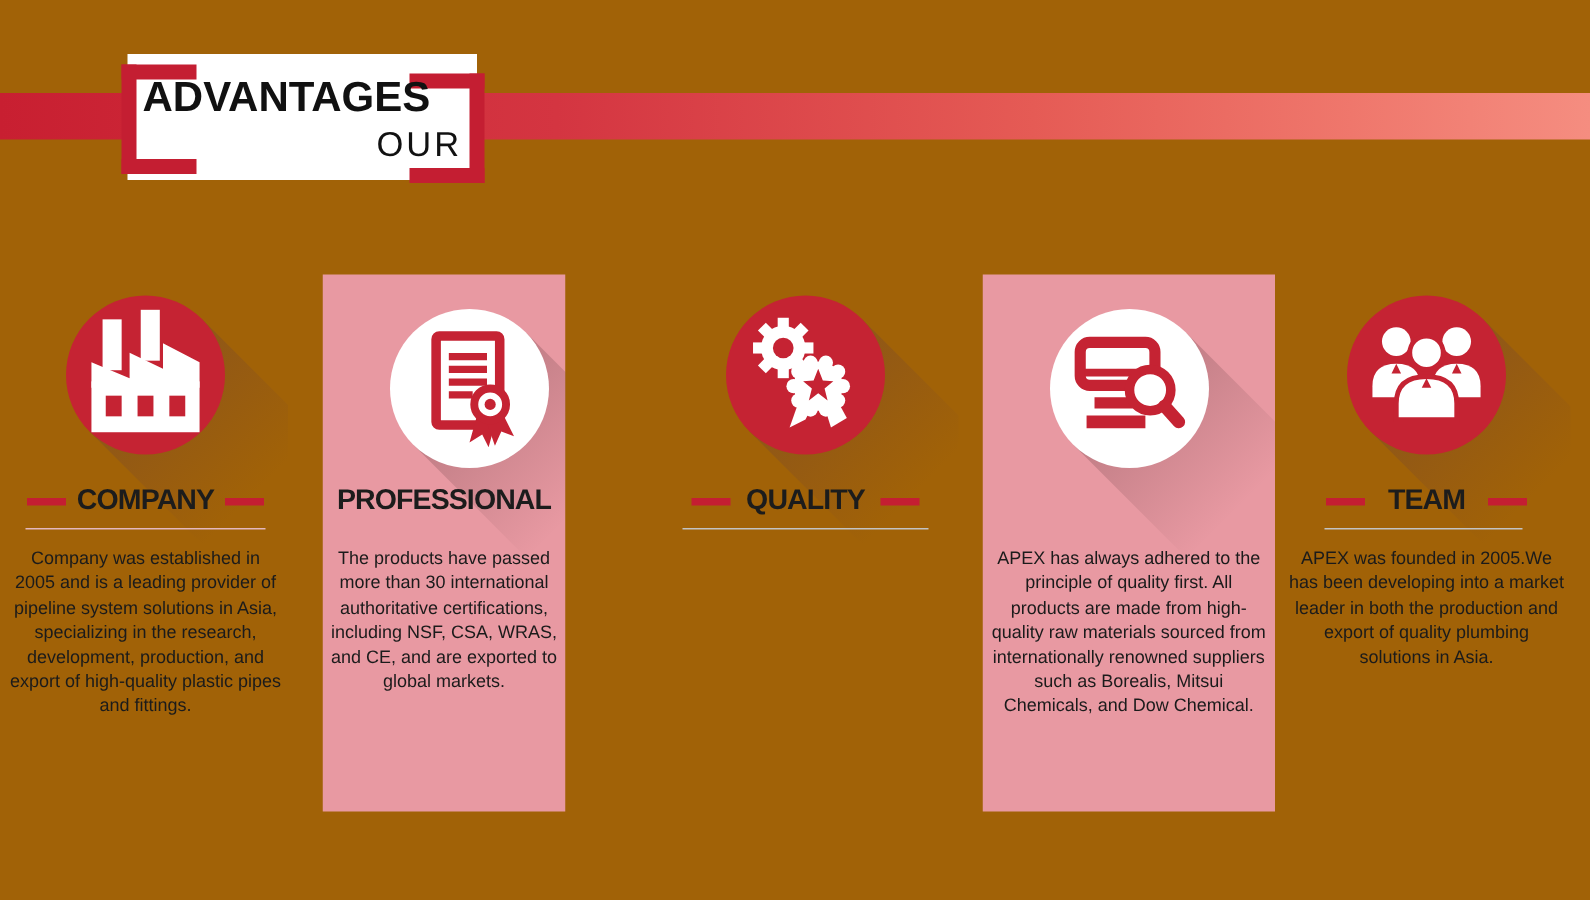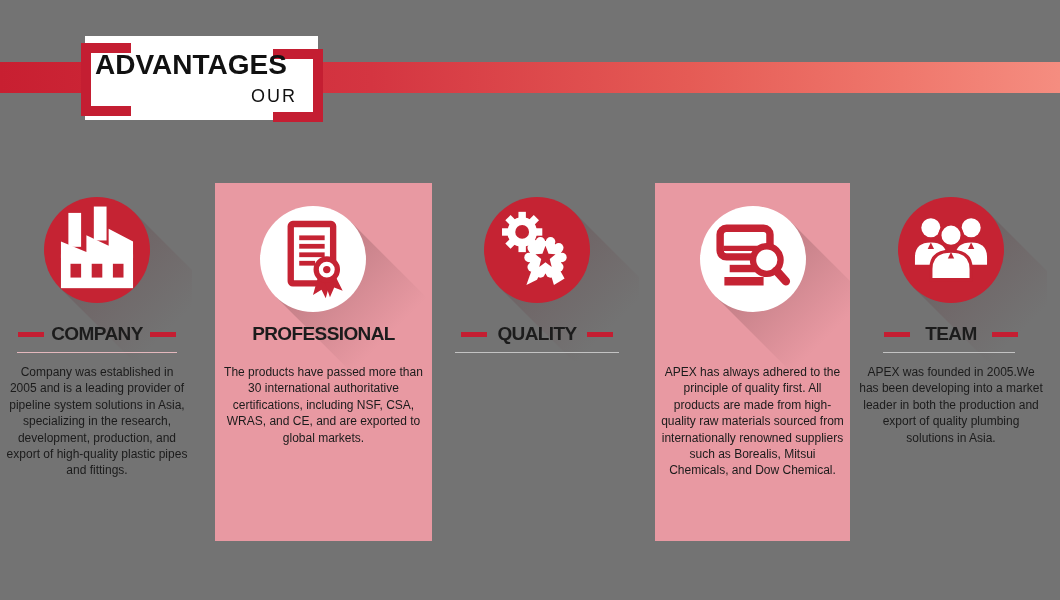--- a/index.html
+++ b/index.html
@@ -1,36 +1,36 @@
 <!DOCTYPE html>
 <html lang="en"><head>
 <meta charset="utf-8">
 <style>
   html,body{margin:0;padding:0;background:#fff;}
-  .slide{position:relative;width:1060px;height:600px;background:#737373;overflow:hidden;
+  .slide{position:relative;width:1060px;height:600px;background:#a16207;overflow:hidden;
          font-family:"Liberation Sans", sans-serif;}
 
   
   .accent-bar{position:absolute;left:0;top:62px;width:1060px;height:31px;
     background:linear-gradient(90deg,#c81f31 0%,#d43541 35%,#e55b55 65%,#ef776c 85%,#f58d80 100%);}
   .title-box{position:absolute;left:85px;top:36px;width:233px;height:84px;background:#ffffff;}
   .bracket{position:absolute;box-sizing:border-box;}
   .bracket-left{left:81px;top:43px;width:50px;height:73px;
     border:10px solid #c41e32;border-right:none;}
   .bracket-right{left:273px;top:49px;width:50px;height:73px;
     border:10px solid #c41e32;border-left:none;}
   .page-title{position:absolute;left:95px;top:50px;font-size:28px;line-height:29px;
     font-weight:bold;color:#111;letter-spacing:0px;white-space:nowrap;}
-  .page-subtitle{position:absolute;left:251px;top:84px;font-size:18px;line-height:24px;
+  .page-subtitle{position:absolute;left:251px;top:84px;font-size:23px;line-height:24px;
     font-weight:400;color:#111;letter-spacing:2px;white-space:nowrap;}
 
   
   .col{position:absolute;top:0;height:600px;overflow:hidden;}
   .col-1{left:2px;width:190px;}
-  .col-2{left:215px;width:217px;}
+  .col-2{left:215px;width:162px;border-radius:11px;}
   .col-3{left:435px;width:204px;}
   .col-4{left:655px;width:195px;}
   .col-5{left:855px;width:192px;}
   .panel{position:absolute;left:0;top:183px;width:100%;height:358px;background:#e899a2;}
 
   .icon-shadow{position:absolute;width:150px;height:106px;transform-origin:0 0;
     transform:rotate(45deg) translate(0,-53px);
     background:linear-gradient(to right, rgba(100,60,65,0.30), rgba(100,60,65,0) 72%);}
   .circle{position:absolute;width:106px;height:106px;border-radius:50%;}
   .circle-red{background:#c52333;}

